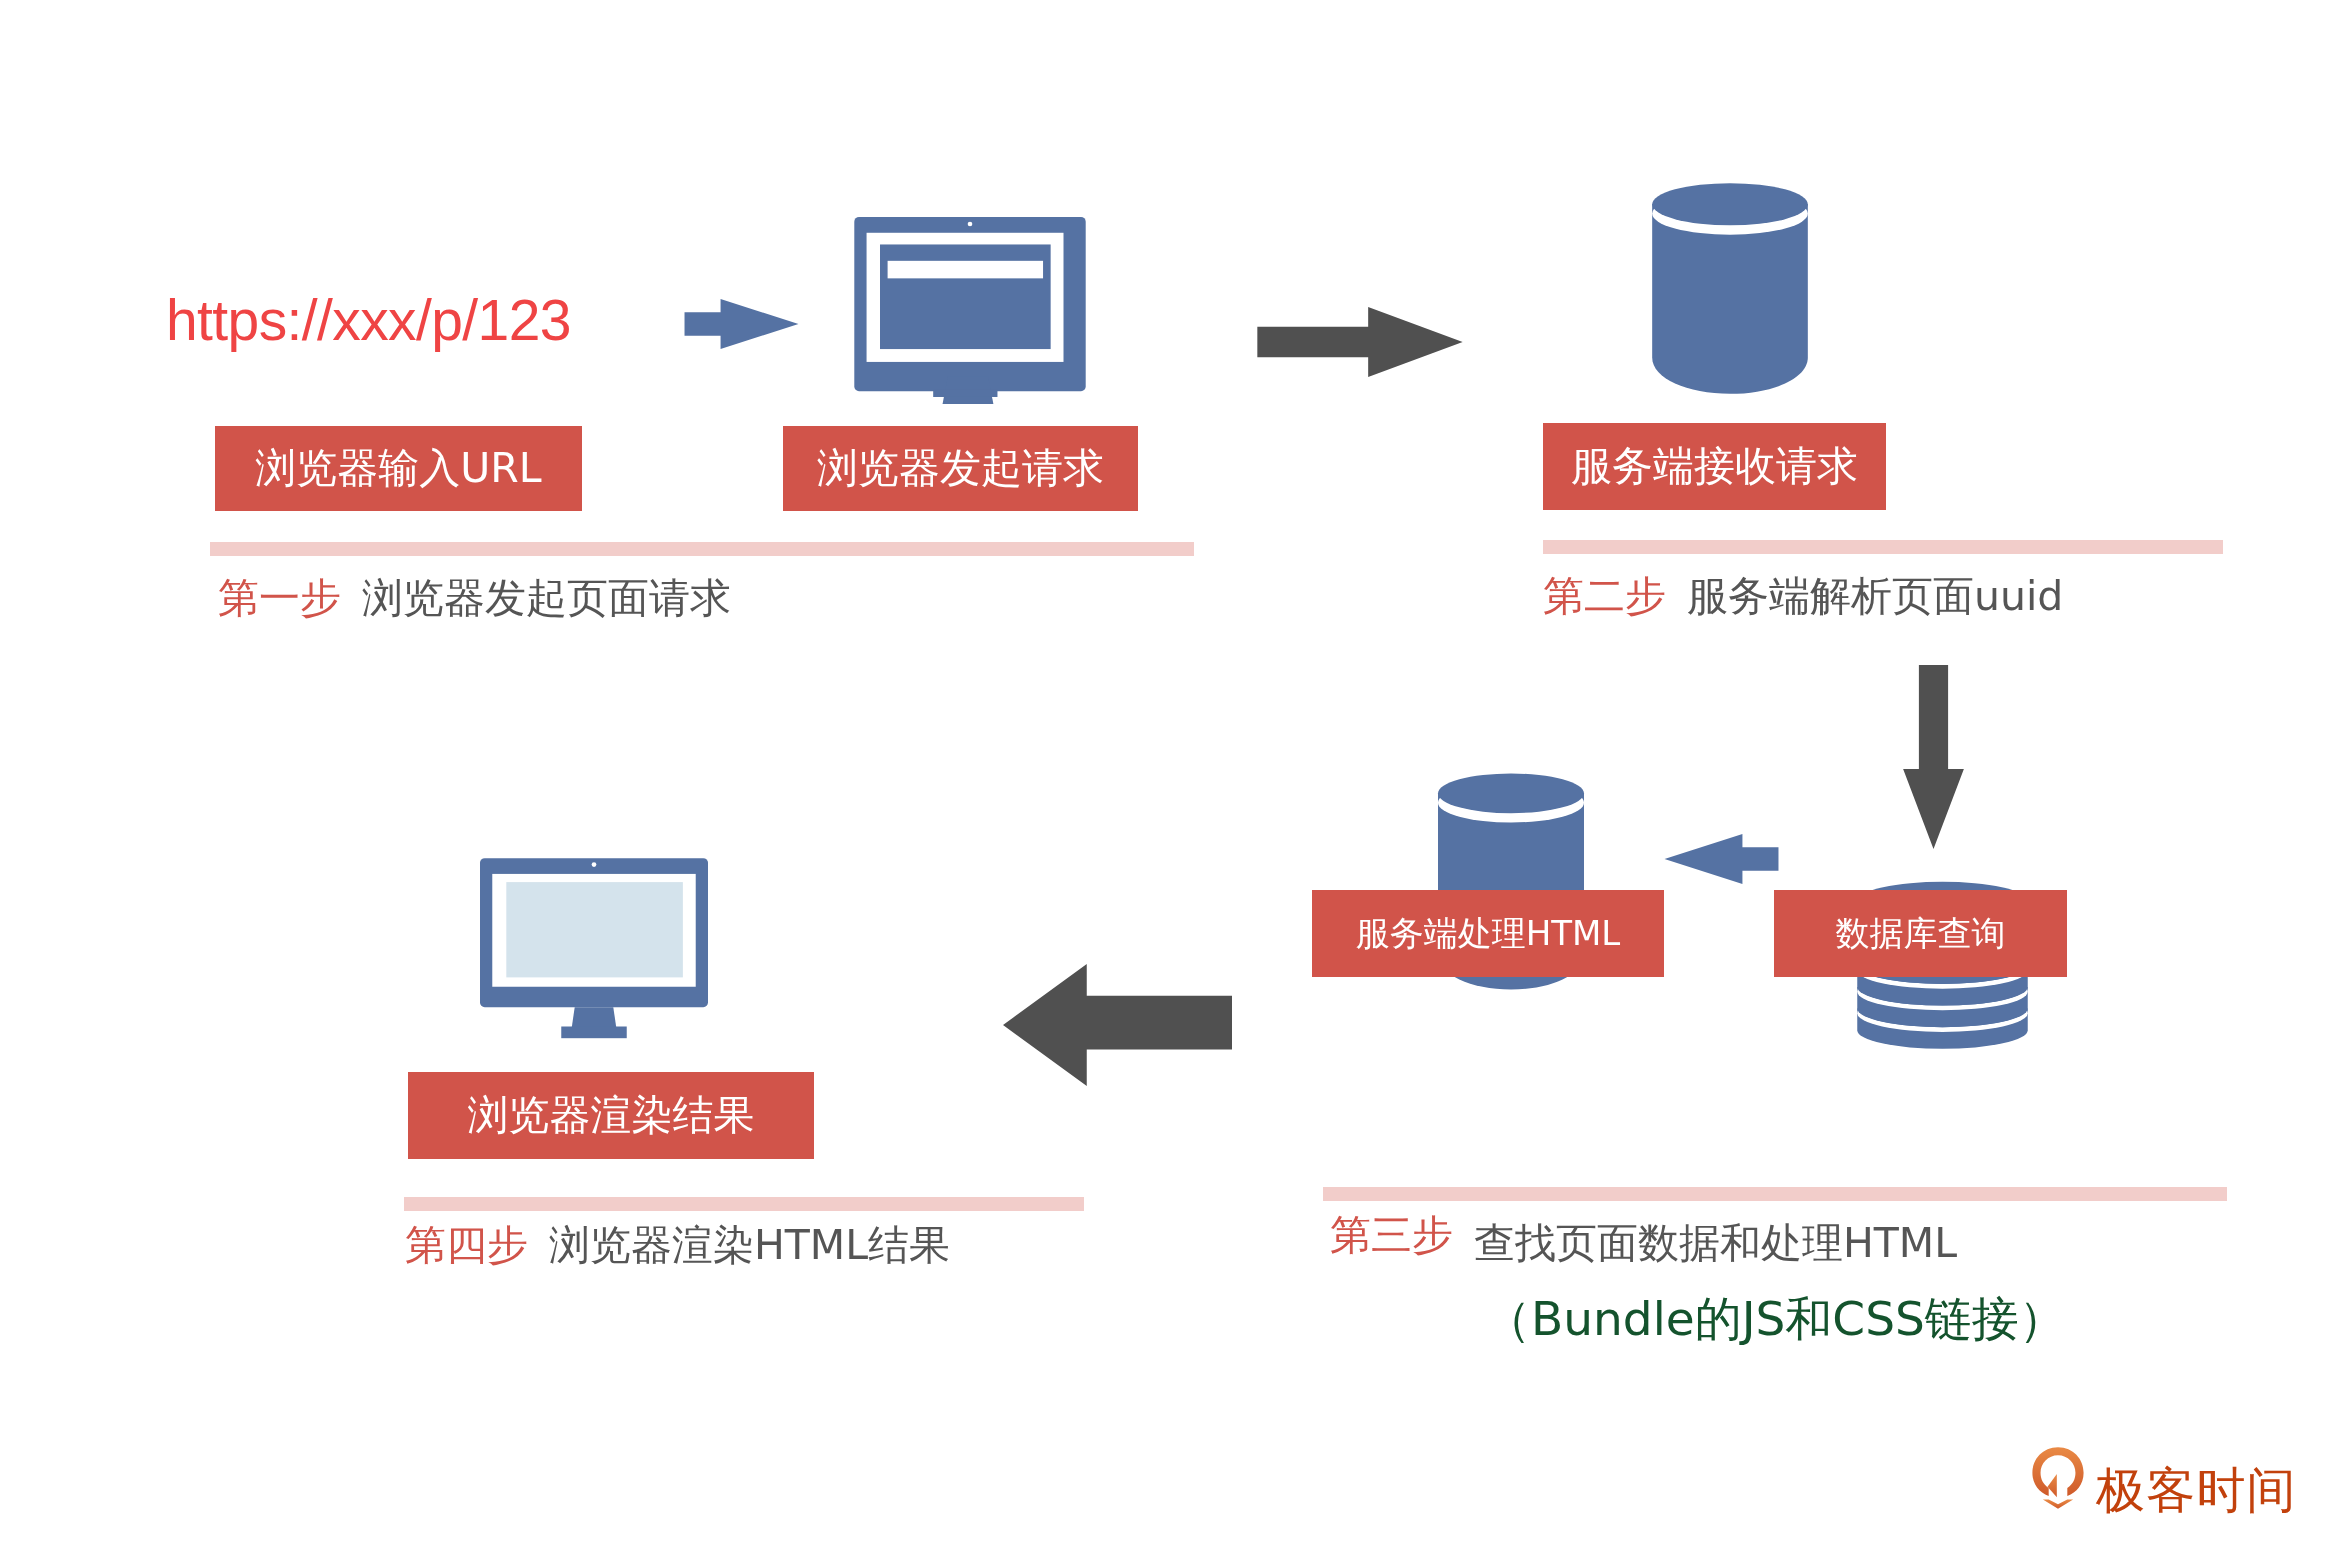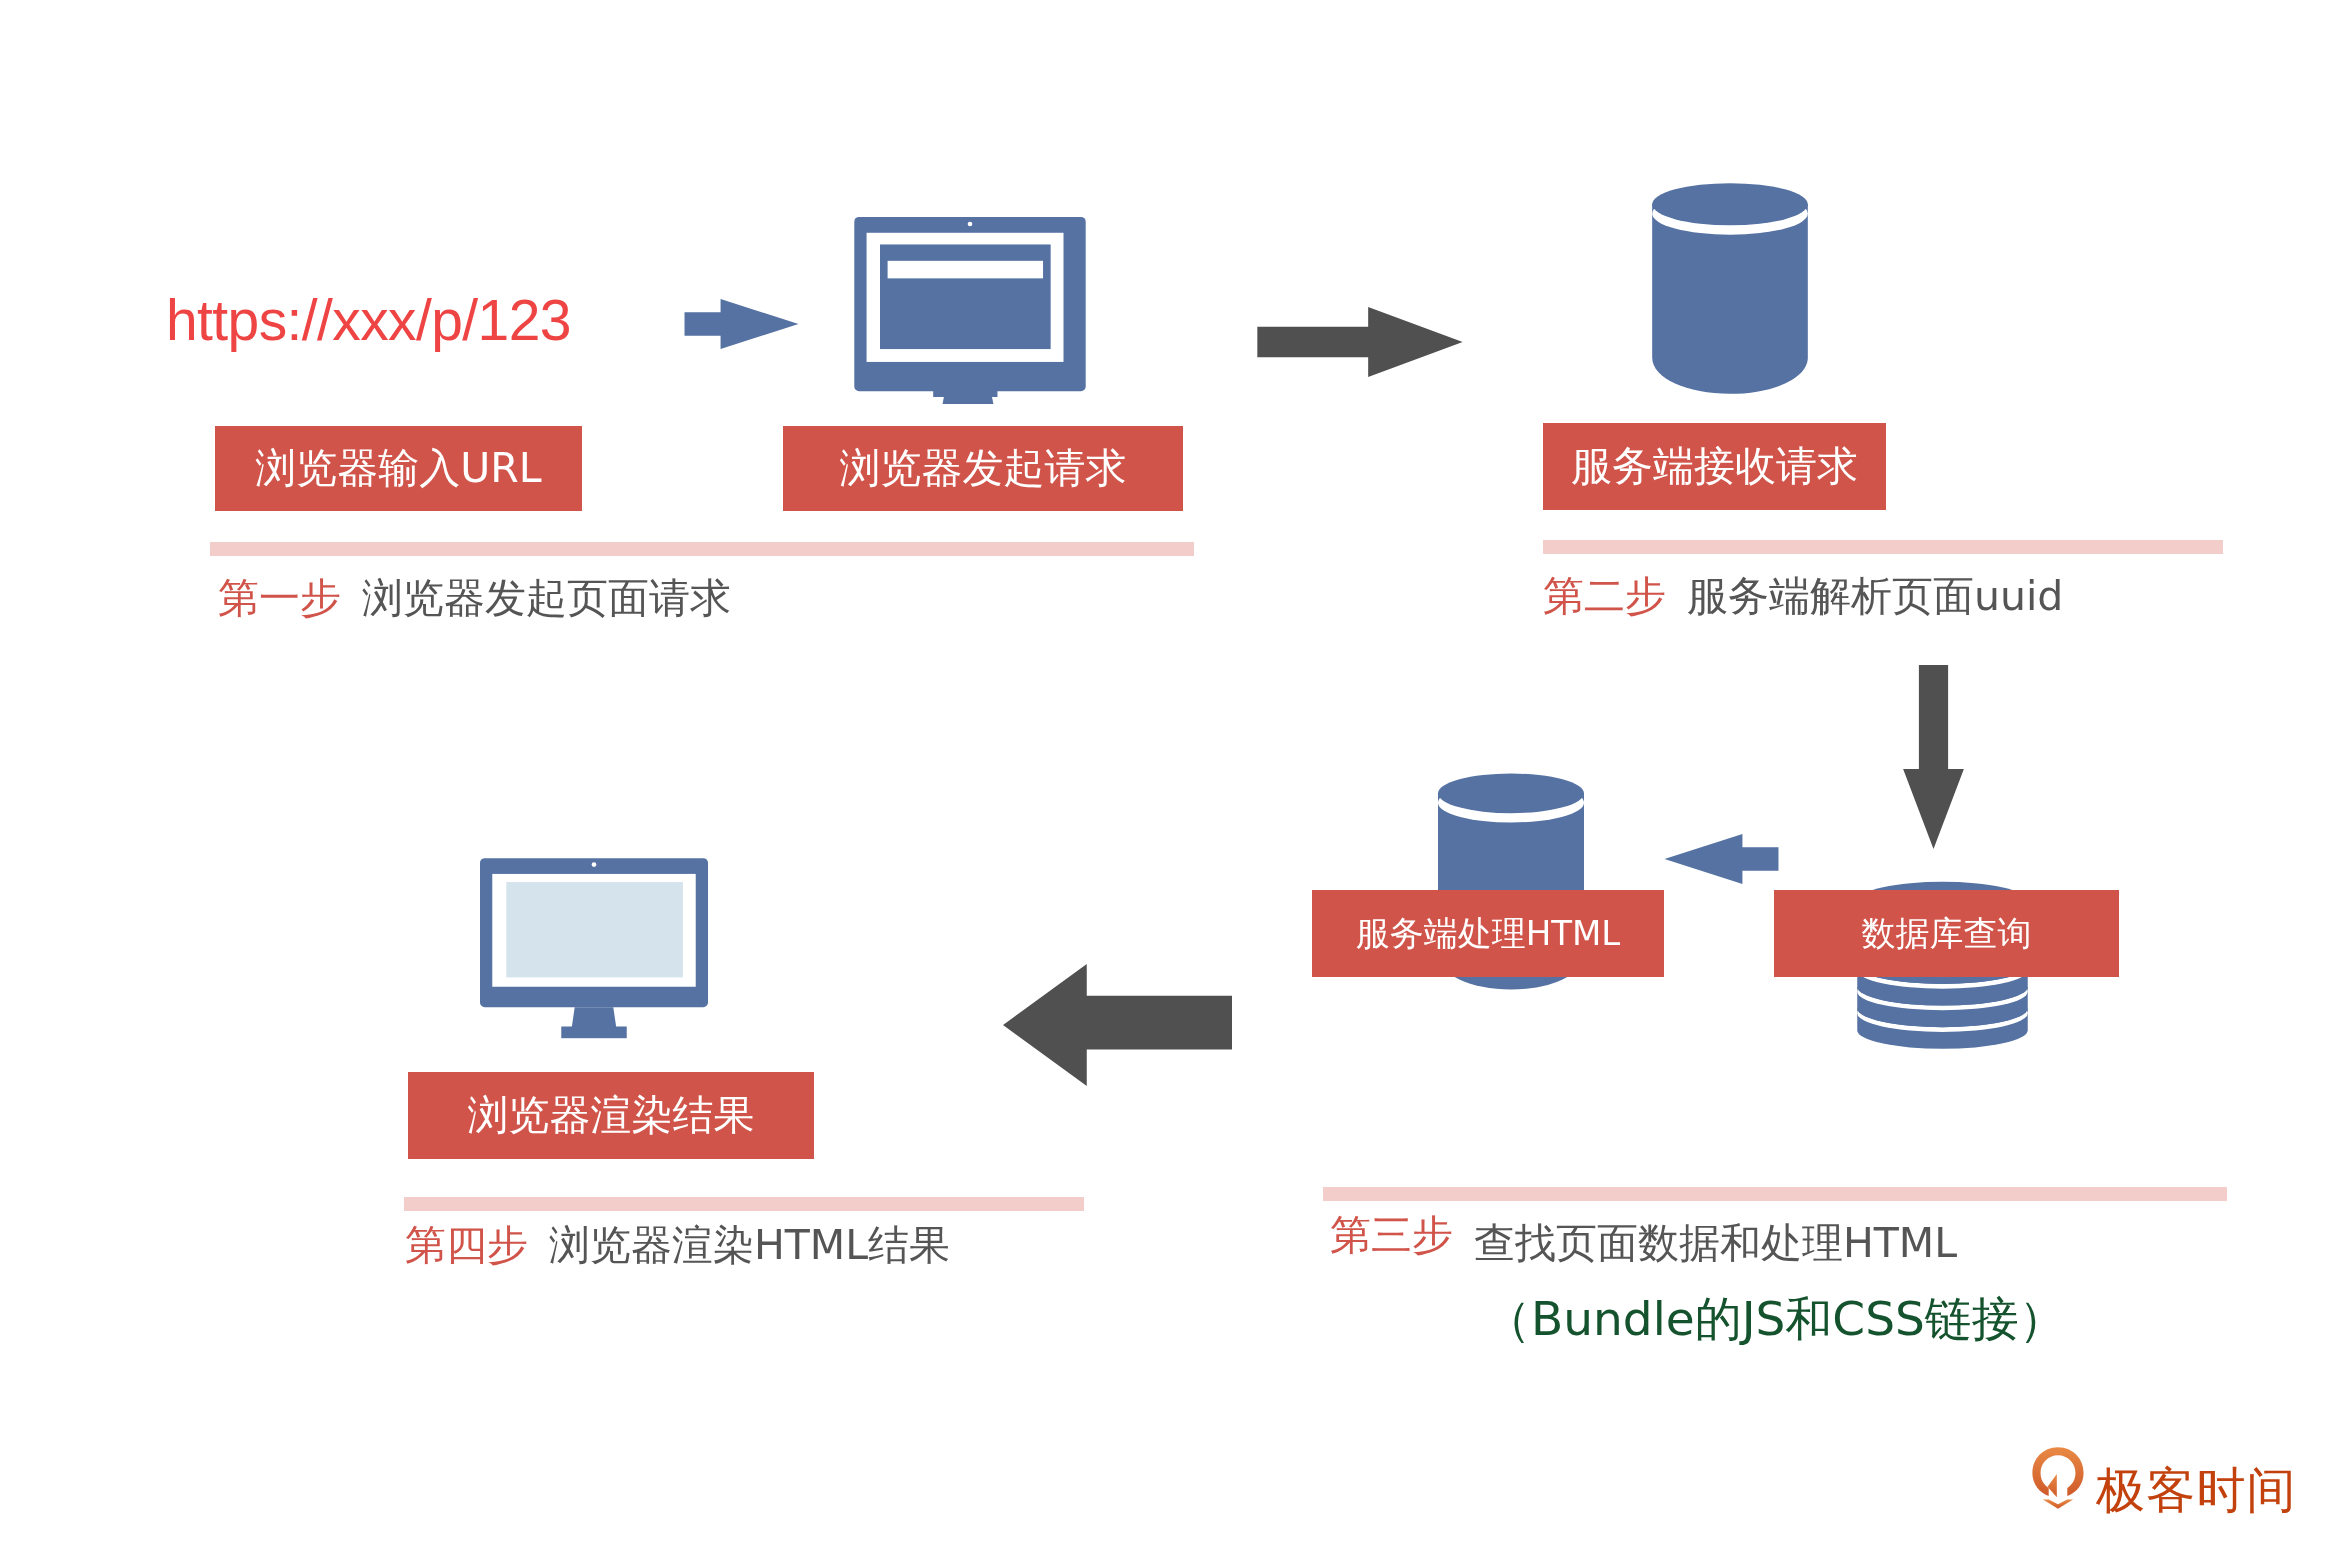--- a/index.html
+++ b/index.html
@@ -32,21 +32,21 @@
   <rect x="0" y="0" width="396" height="298" rx="8" fill="#5572a3"></rect>
   <circle cx="198" cy="12" r="4" fill="#ffffff"></circle>
   <rect x="21" y="27" width="337" height="221" fill="#ffffff"></rect>
   <rect x="44" y="47" width="292" height="179" fill="#5572a3"></rect>
   <rect x="57" y="75" width="266" height="30" fill="#ffffff"></rect>
   <polygon points="160,298 229,298 238,345 151,345" fill="#5572a3" transform="translate(0,-25)"></polygon>
   <rect x="135" y="320" width="110" height="13" fill="#5572a3" transform="translate(0,-25)"></rect>
 </svg>
 
 <div class="label-box" style="left:215px;top:426px;width:367px;height:85px;">浏览器输入URL</div>
-<div class="label-box" style="left:783px;top:426px;width:400px;height:85px;">浏览器发起请求</div>
+<div class="label-box" style="left:783px;top:426px;width:355px;height:85px;">浏览器发起请求</div>
 
 <div class="bar" style="left:210px;top:542px;width:984px;"></div>
 <div class="step" style="left:218px;top:571px;">
   <span class="num">第一步</span><span>浏览器发起页面请求</span>
 </div>
 
 <svg style="left:1257px;top:307px;width:206px;height:70px;" viewBox="0 0 352 120" width="206" height="70">
   <polygon points="0,34 190,34 190,0 352,60 190,120 190,86 0,86" fill="#505050"></polygon>
 </svg>
 
@@ -94,21 +94,21 @@
   <polygon points="196,23 134,23 134,0 0,43 134,86 134,63 196,63" fill="#5572a3"></polygon>
 </svg>
 
 <svg style="left:1438px;top:772px;width:146px;height:219px;" viewBox="0 0 250 374">
   <path d="M0,36 L0,312 C0,346 56,372 125,372 C194,372 250,346 250,312 L250,36 Z" fill="#5572a3"></path>
   <ellipse cx="125" cy="52" rx="125" ry="34" fill="#ffffff"></ellipse>
   <ellipse cx="125" cy="36" rx="125" ry="34" fill="#5572a3"></ellipse>
 </svg>
 
 <div class="label-box sm" style="left:1312px;top:890px;width:352px;height:87px;">服务端处理HTML</div>
-<div class="label-box sm" style="left:1774px;top:890px;width:345px;height:87px;">数据库查询</div>
+<div class="label-box sm" style="left:1774px;top:890px;width:293px;height:87px;">数据库查询</div>
 
 <div class="bar" style="left:1323px;top:1187px;width:904px;"></div>
 <div class="step" style="left:1330px;top:1208px;">
   <span class="num">第三步</span><span style="position:relative;top:8.2px;">查找页面数据和处理HTML</span>
 </div>
 <div class="step2" style="left:1484px;top:1288px;">（Bundle的JS和CSS链接）</div>
 
 <svg style="left:1003px;top:964px;width:229px;height:122px;" viewBox="0 0 391 208" width="229" height="122">
   <polygon points="391,54 143,54 143,0 0,104 143,208 143,146 391,146" fill="#505050"></polygon>
 </svg>

